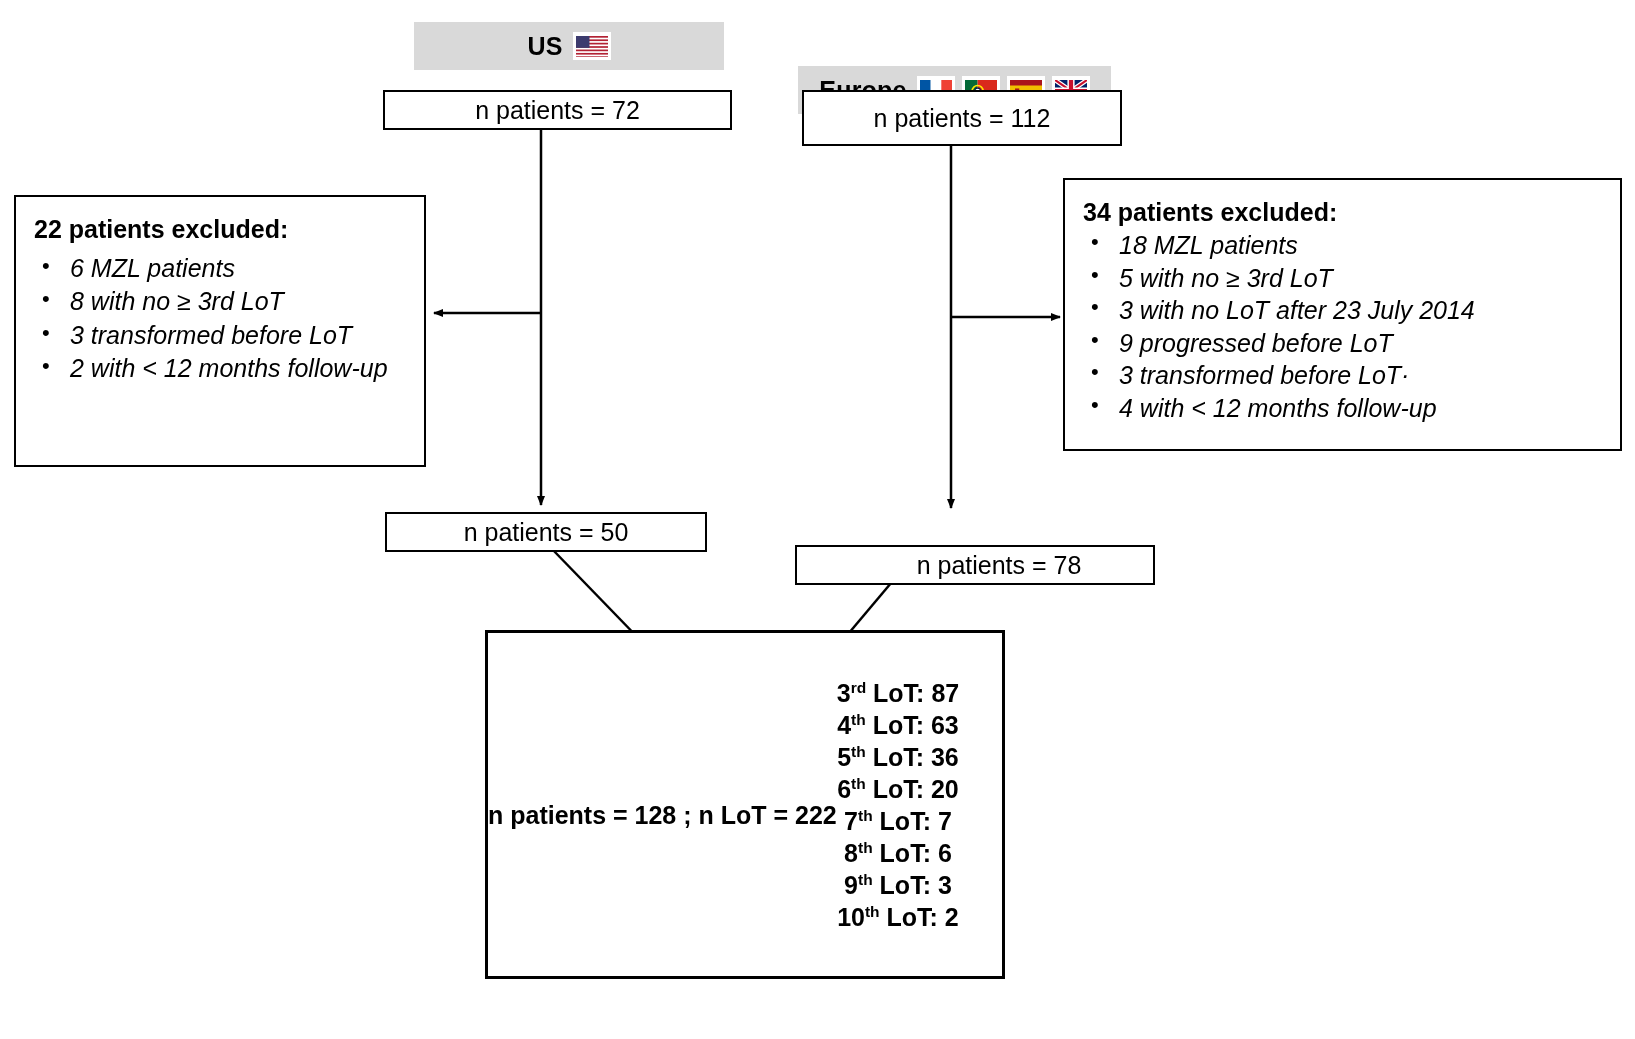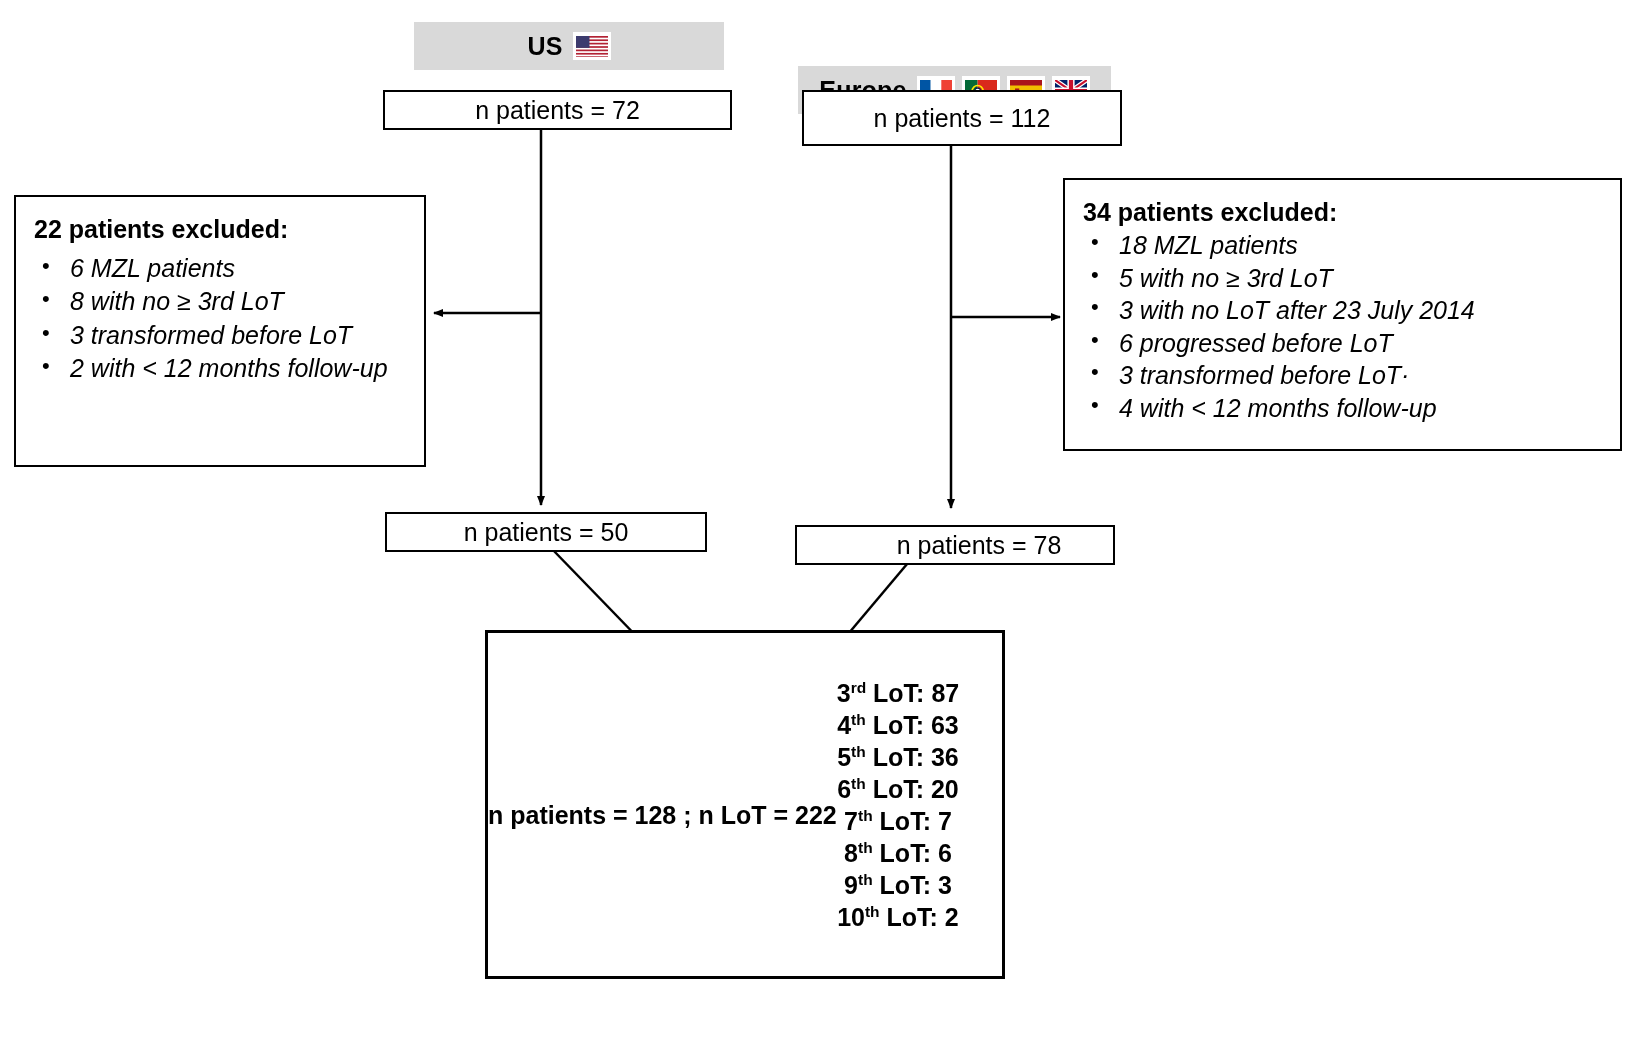--- a/index.html
+++ b/index.html
@@ -255,27 +255,27 @@
   <div class="count-box" style="left:794px; top:90px; width:320px; height:56px;margin-left:8px;">
     <span>n patients = 112</span>
   </div>
 
   <div class="excl-box tight" style="left:1063px; top:178px; width:559px; height:273px;">
     <div class="excl-title">34 patients excluded:</div>
     <ul class="excl-list">
       <li>18 MZL patients</li>
       <li>5 with no ≥ 3rd LoT</li>
       <li>3 with no LoT after 23 July 2014</li>
-      <li>6 progressed before LoT</li>
+      <li>9 progressed before LoT</li>
       <li>3 transformed before LoT·</li>
       <li>4 with &lt; 12 months follow-up</li>
     </ul>
   </div>
 
-  <div class="count-box" style="left:795px; top:525px; width:320px; height:40px;padding-left:48px;">
+  <div class="count-box" style="left:795px; top:545px; width:360px; height:40px;padding-left:48px;">
     <span>n patients = 78</span>
   </div>
 
   <div class="summary-box" style="left:485px; top:630px; width:520px; height:349px;">
     <div class="summary-head">n patients = 128 ; n LoT = 222</div>
     <div class="summary-lines">
       <div class="summary-line">
         <span>3</span><sup>rd</sup><span> LoT: </span><span>87</span>
       </div>
       <div class="summary-line">

